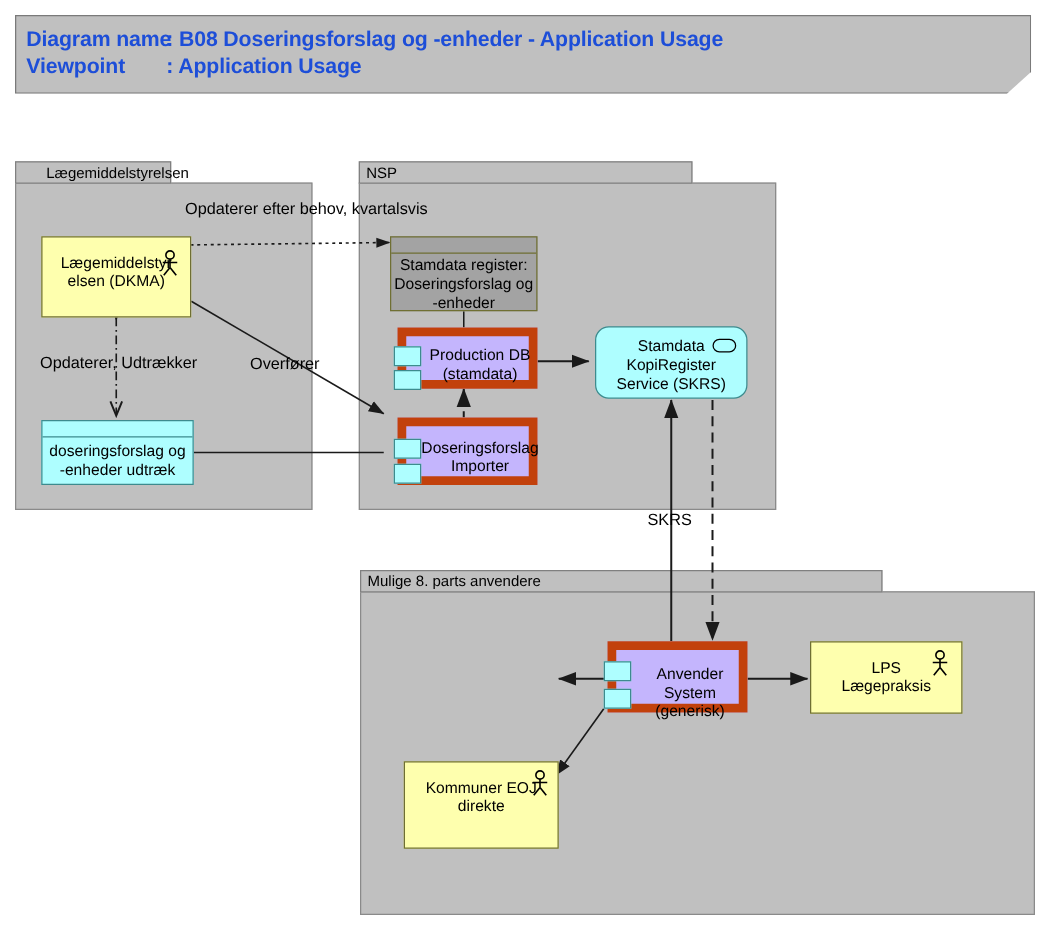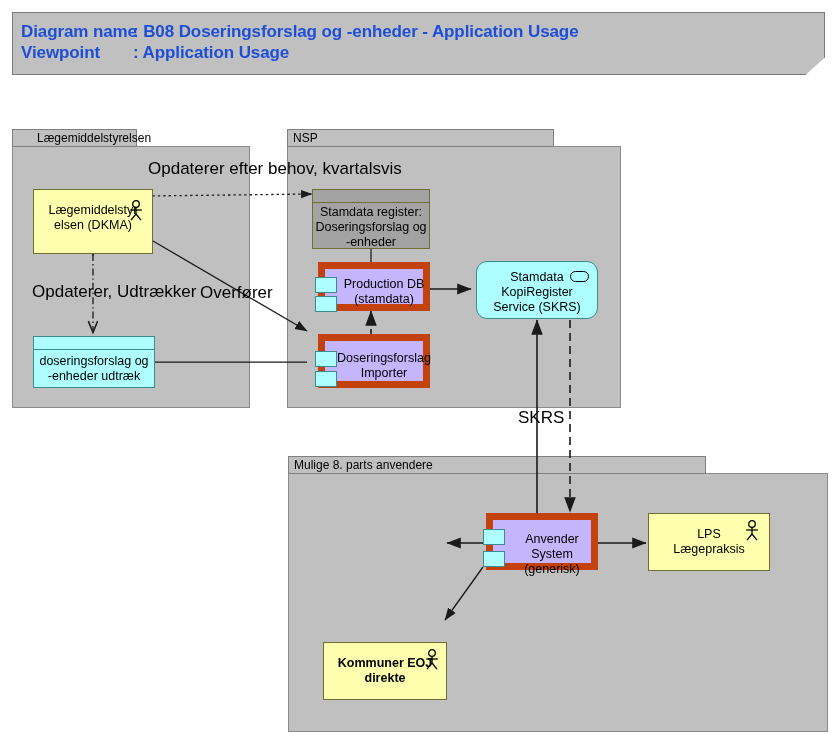--- a/index.html
+++ b/index.html
@@ -167,21 +167,21 @@
   
   .actor-icon {
     position: absolute;
     width: 16px;
     height: 21px;
   }
 
   
   .edge-label {
     position: absolute;
-    font-size: 17px;
+    font-size: 13px;
     color: #000;
     white-space: nowrap;
     z-index: 8;
     background: transparent;
   }
 
   
   #connectors {
     position: absolute;
     left: 0;
@@ -314,21 +314,21 @@
 Lægepraksis</div>
     <svg class="actor-icon" style="right:9px; top:6px;" viewBox="0 0 16 21">
       <circle cx="8" cy="4" r="3.3" fill="none" stroke="#000" stroke-width="1.3"></circle>
       <line x1="8" y1="7.4" x2="8" y2="14" stroke="#000" stroke-width="1.3"></line>
       <line x1="2.2" y1="10" x2="13.8" y2="10" stroke="#000" stroke-width="1.3"></line>
       <line x1="8" y1="14" x2="3" y2="20.2" stroke="#000" stroke-width="1.3"></line>
       <line x1="8" y1="14" x2="13" y2="20.2" stroke="#000" stroke-width="1.3"></line>
     </svg>
   </div>
 
-  <div class="node box-yellow" id="n-kommuner" style="left:323px; top:642px; width:124px; height:58px;font-weight:bold;">
+  <div class="node box-yellow" id="n-kommuner" style="left:323px; top:609px; width:124px; height:70px;">
     <div class="node-label" style="top:13px;">Kommuner EOJ
 direkte</div>
     <svg class="actor-icon" style="right:6px; top:6px;" viewBox="0 0 16 21">
       <circle cx="8" cy="4" r="3.3" fill="none" stroke="#000" stroke-width="1.3"></circle>
       <line x1="8" y1="7.4" x2="8" y2="14" stroke="#000" stroke-width="1.3"></line>
       <line x1="2.2" y1="10" x2="13.8" y2="10" stroke="#000" stroke-width="1.3"></line>
       <line x1="8" y1="14" x2="3" y2="20.2" stroke="#000" stroke-width="1.3"></line>
       <line x1="8" y1="14" x2="13" y2="20.2" stroke="#000" stroke-width="1.3"></line>
     </svg>
   </div>

